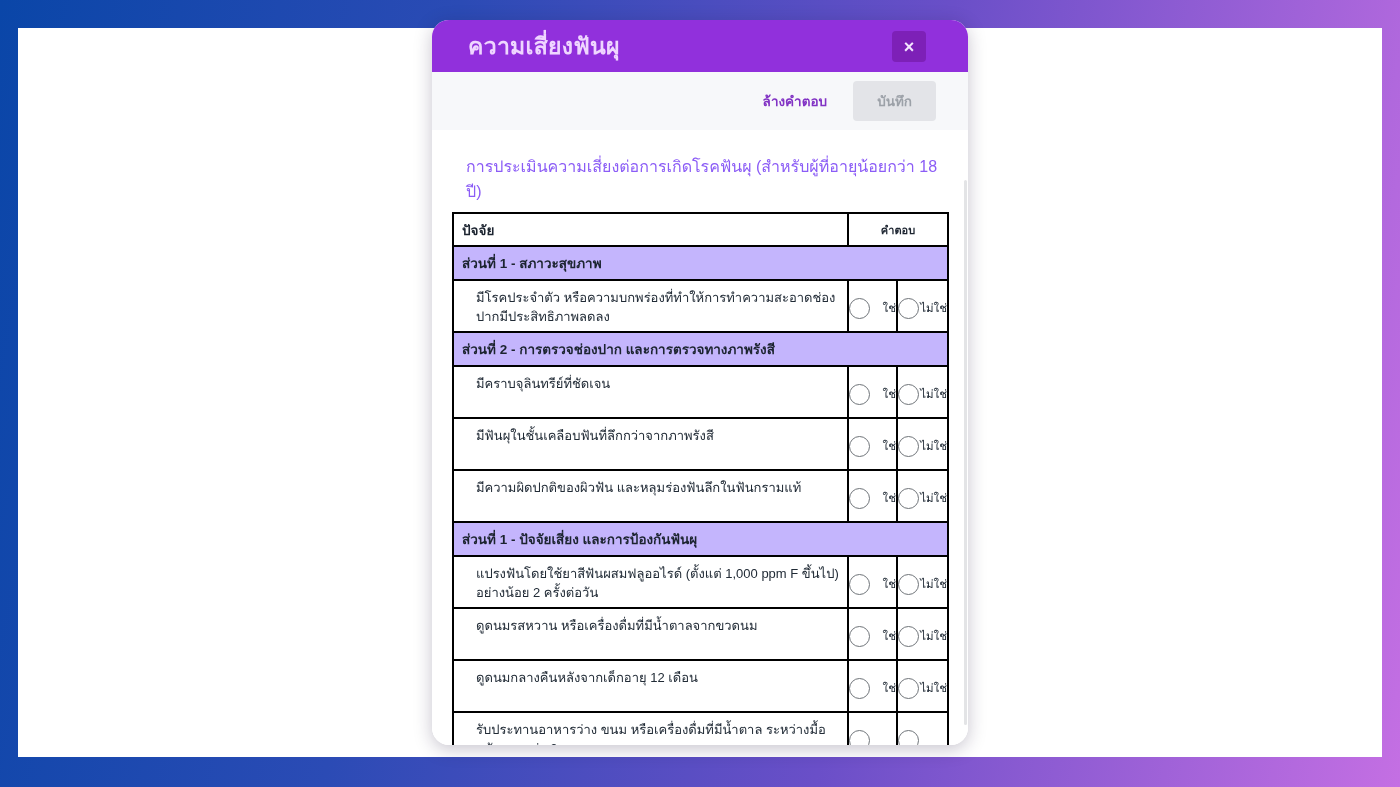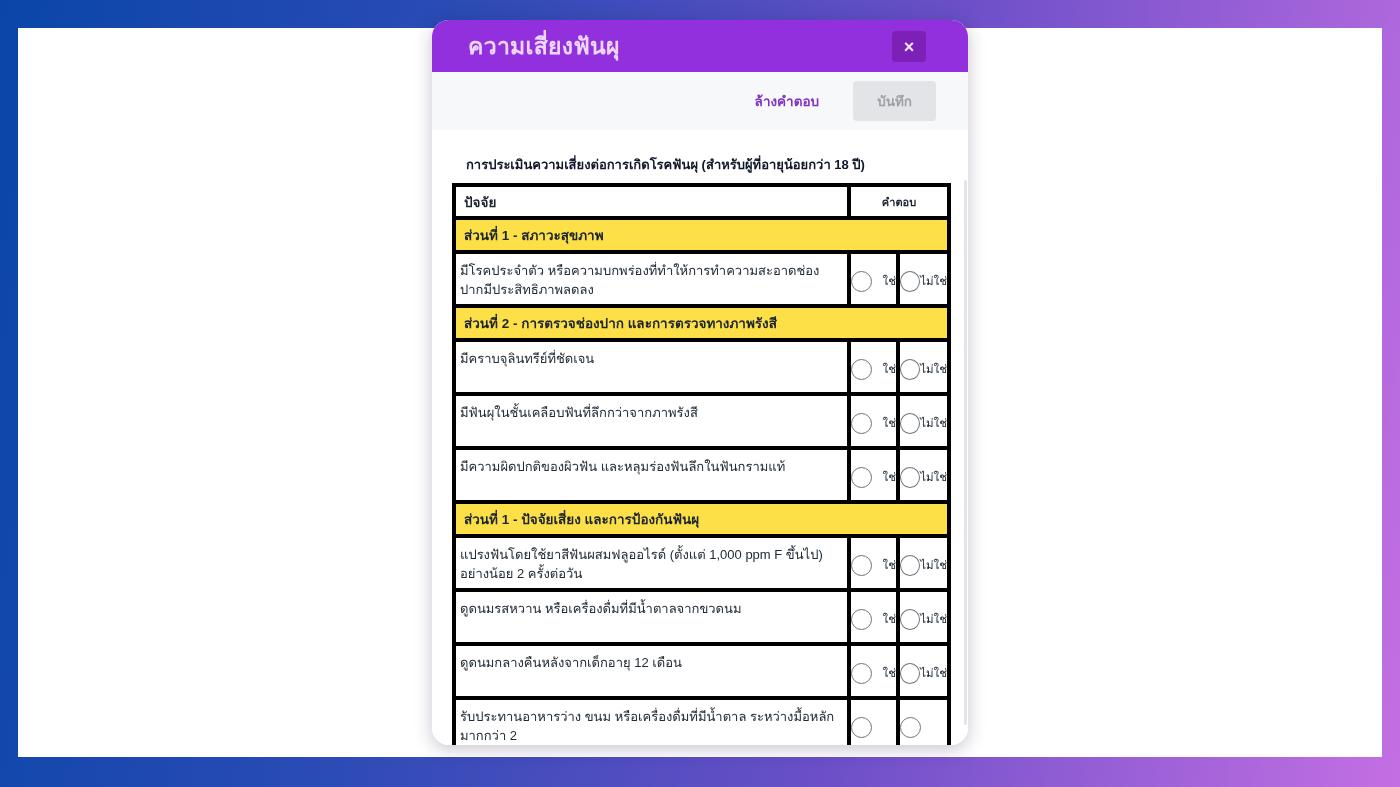--- a/index.html
+++ b/index.html
@@ -28,61 +28,61 @@
   }
   .close-btn {
     position:absolute; top:11px; right:42px; width:34px; height:31px;
     background:#7d20b7; border:none; border-radius:4px; cursor:pointer;
     display:flex; align-items:center; justify-content:center;
   }
   .close-x { color:#f5e7ff; font-size:18px; font-weight:700; line-height:1; }
   .toolbar {
     height:58px; background:#f7f8fa;
     display:flex; align-items:center; justify-content:flex-end;
-    gap:34px; padding-right:32px;
+    gap:26px; padding-right:32px;
   }
   .clear-btn {
     background:none; border:none; cursor:pointer;
     color:#8233c4; font-size:13.5px; font-weight:600;
     font-family:inherit;
   }
   .save-btn {
     background:#e3e4e8; color:#9ca1a8; border:none; border-radius:4px;
     font-size:13.5px; font-weight:600; padding:9px 24px; font-family:Liberation Serif, serif;
   }
   .modal-content {
     position:relative; height:615px; background:#ffffff;
     padding:24px 20px 0 20px; overflow:hidden;
   }
   .intro-text {
-    margin:0 0 8px 14px; font-size:13px; font-weight:700; color:#0f172a;
+    margin:0 0 8px 14px; font-size:16px; font-weight:400; color:#8b5cf6;
   }
   
   table.assessment {
     width:495px; border-collapse:collapse; table-layout:fixed;
   }
   table.assessment col.c-q  { width:395px; }
   table.assessment col.c-y  { width:49px; }
   table.assessment col.c-n  { width:51px; }
   table.assessment th, table.assessment td {
-    border:4px solid #000000;
+    border:2px solid #000000;
   }
   th.factor-h {
     height:33px; text-align:left; padding:0 8px; font-size:13.5px;
     font-weight:700; color:#1c2430;
   }
   th.answer-h {
     height:33px; text-align:center; font-size:11px; font-weight:700; color:#1c2430;
   }
   td.section-cell {
-    height:34px; background:#fde047; padding:0 8px;
+    height:34px; background:#c4b5fd; padding:0 8px;
     font-size:13.5px; font-weight:700; color:#1c2430;
   }
   td.question-cell {
-    height:52px; vertical-align:top; padding:8px 8px 4px 4px;
+    height:52px; vertical-align:top; padding:8px 8px 4px 22px;
     font-size:13px; color:#212b36; line-height:1.45;
   }
   td.answer-cell {
     height:52px; vertical-align:top; padding:0;
   }
   .answer-inner {
     height:100%; min-height:50px; display:flex; flex-direction:row;
     align-items:center; justify-content:space-between; padding:7px 0 3px 0;
   }
   .radio-circle {

